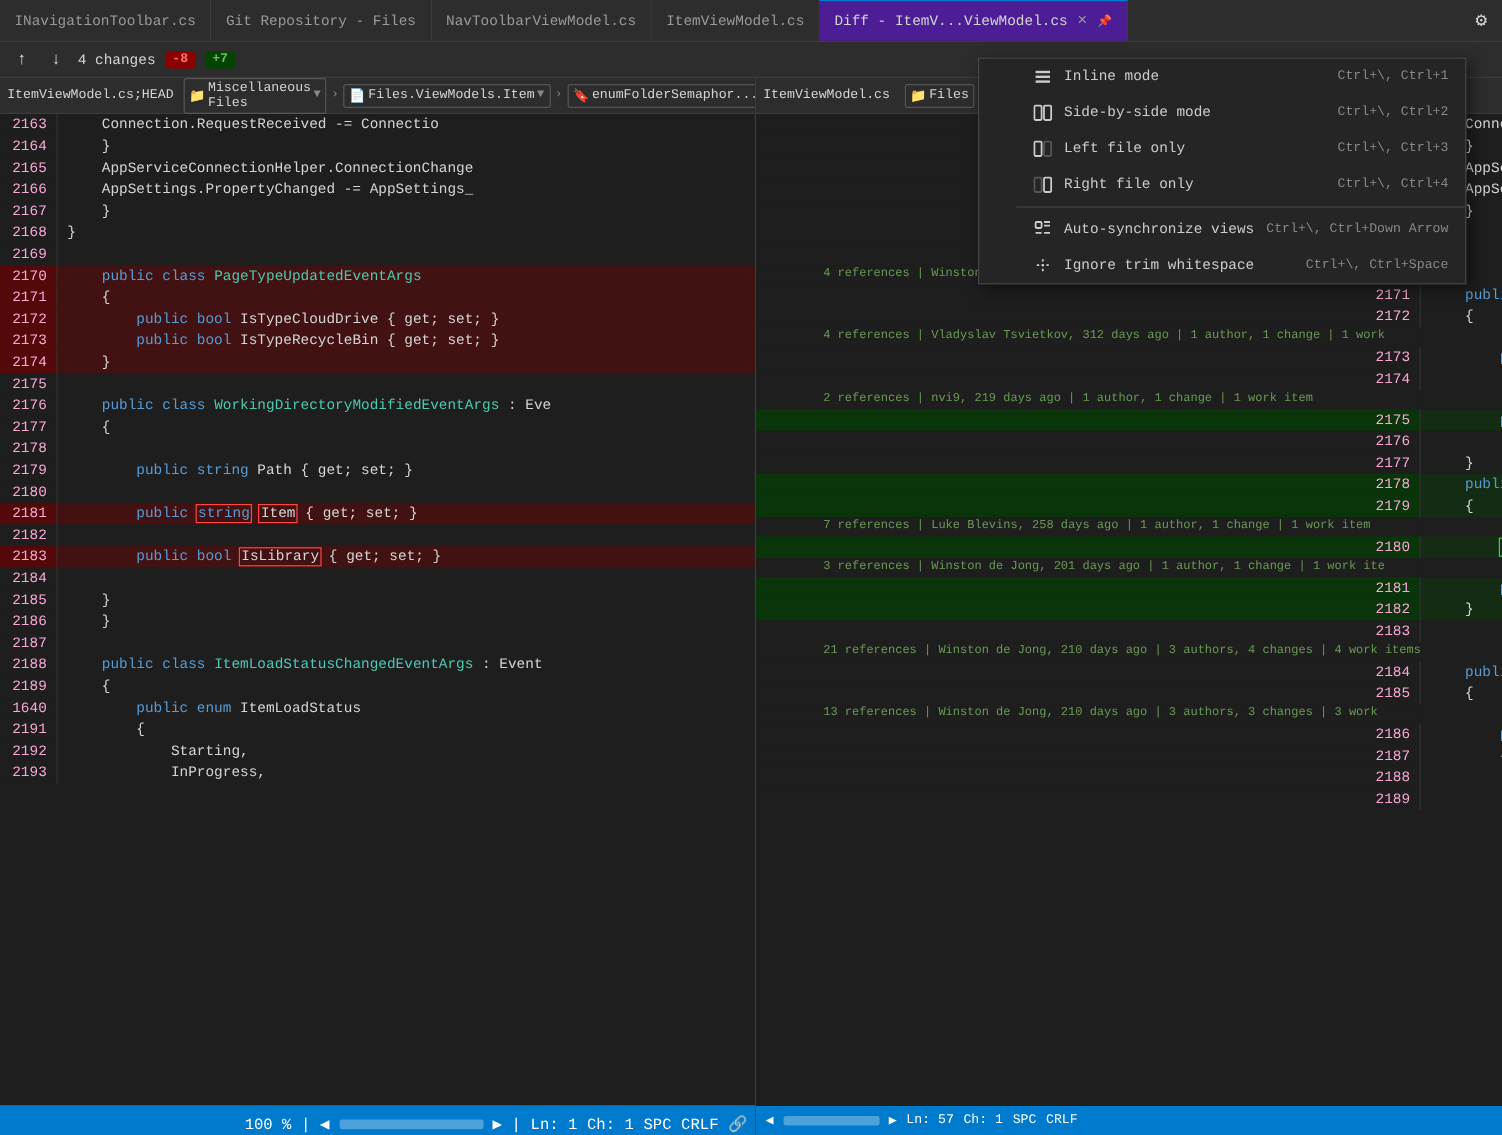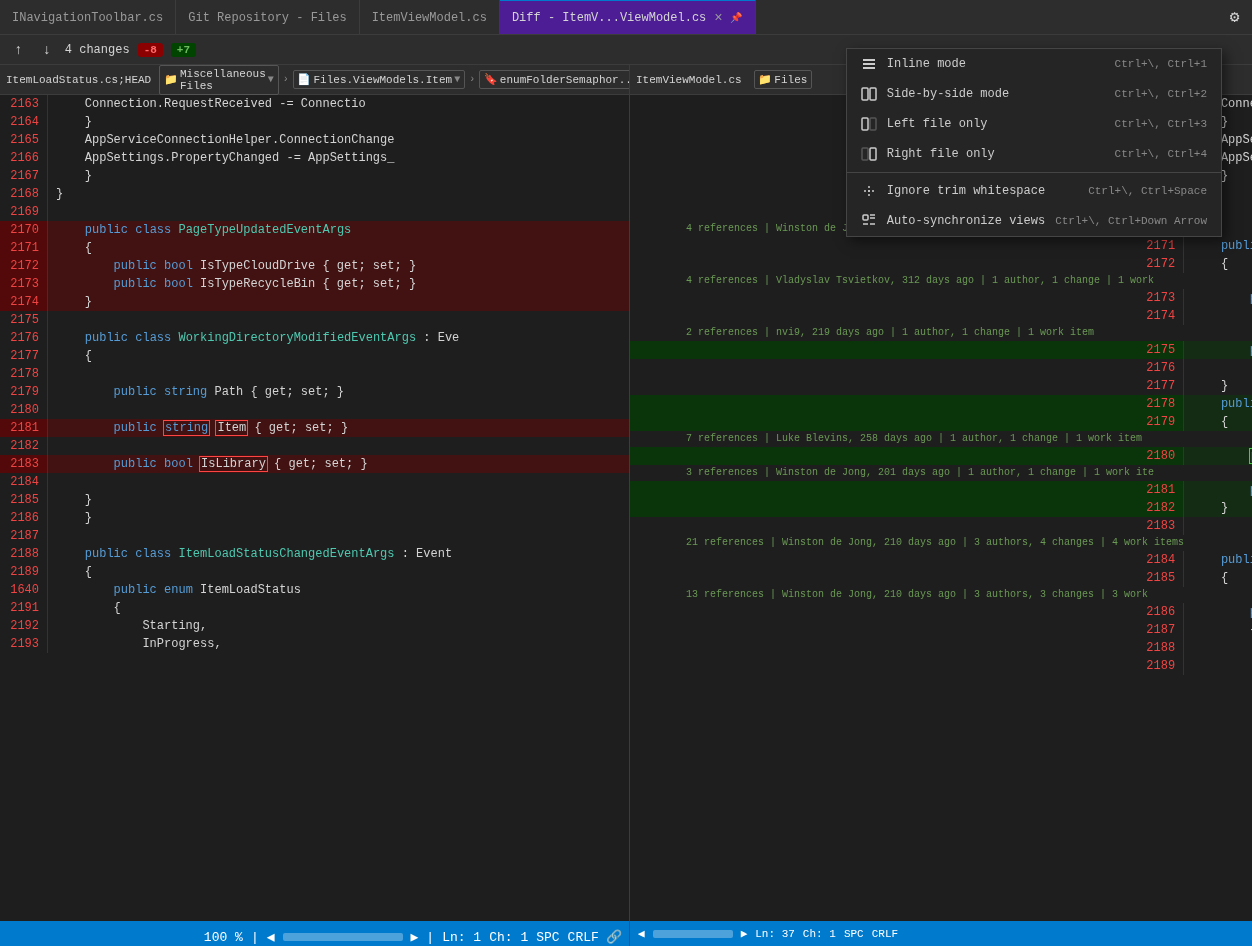--- a/index.html
+++ b/index.html
@@ -149,21 +149,21 @@
       width: 100%;
     }
     .code-line {
       display: table-row;
     }
     .line-num {
       display: table-cell;
       width: 48px;
       padding: 0 8px 0 4px;
       text-align: right;
-      color: #ef4444;
+      color: #f9a8d4;
       user-select: none;
       background: #1e1e1e;
       border-right: 1px solid #333;
       font-size: 12px;
       line-height: 18px;
       white-space: nowrap;
     }
     .line-content {
       display: table-cell;
       padding: 0 4px 0 8px;
@@ -195,20 +195,21 @@
     
     .context-menu {
       position: fixed;
       top: 48px;
       right: 30px;
       background: #252526;
       border: 1px solid #454545;
       box-shadow: 4px 4px 12px rgba(0,0,0,0.5);
       z-index: 1000;
       min-width: 320px;
+      padding-left: 31px;
     }
     .menu-item {
       display: flex;
       align-items: center;
       padding: 7px 14px;
       cursor: pointer;
       gap: 10px;
       color: #cccccc;
       font-size: 12px;
     }
@@ -280,20 +281,23 @@
 <body>
 
 <div class="tab-bar">
   <div class="tab">
     <span>INavigationToolbar.cs</span>
   </div>
   <div class="tab">
     <span>Git Repository - Files</span>
   </div>
   <div class="tab">
+    <span>NavToolbarViewModel.cs</span>
+  </div>
+  <div class="tab">
     <span>ItemViewModel.cs</span>
   </div>
   <div class="tab active" style="background:#4c1d95; color:#d4d4d4;">
     <span>Diff - ItemV...ViewModel.cs</span>
     <span class="close-btn">×</span>
     <span style="font-size:10px;color:#888;">📌</span>
   </div>
   <div class="tab-spacer"></div>
   <div class="settings-btn">⚙</div>
 </div>
@@ -303,21 +307,21 @@
   <span class="toolbar-btn">↓</span>
   <span class="changes-label">4 changes</span>
   <span class="badge-red">-8</span>
   <span class="badge-green">+7</span>
 </div>
 
 <div class="main-content">
 
   <div class="left-pane">
     <div class="pane-header">
-      <span style="margin-right:4px;">ItemLoadStatus.cs;HEAD</span>
+      <span style="margin-right:4px;">ItemViewModel.cs;HEAD</span>
       <div class="breadcrumb-item">
         <span>📁</span>
         <span>Miscellaneous Files</span>
         <span class="breadcrumb-arrow">▼</span>
       </div>
       <span class="breadcrumb-arrow">›</span>
       <div class="breadcrumb-item">
         <span>📄</span>
         <span>Files.ViewModels.Item</span>
         <span class="breadcrumb-arrow">▼</span>
@@ -616,21 +620,21 @@
     <span>Ch: 1</span>
     <span>SPC</span>
     <span>CRLF</span>
     <span>🔗</span>
   </div>
 
   <div style="flex:1;display:flex;align-items:center;background:#007acc;padding:0 8px;gap:8px;font-size:11px;color:#fff;">
     <span>◀</span>
     <span style="width:80px;height:8px;background:rgba(255,255,255,0.3);display:inline-block;border-radius:2px;"></span>
     <span>▶</span>
-    <span>Ln: 37</span>
+    <span>Ln: 57</span>
     <span>Ch: 1</span>
     <span>SPC</span>
     <span>CRLF</span>
   </div>
 </div>
 
 <div class="context-menu">
   <div class="menu-item">
     <span class="menu-icon">
       <svg width="16" height="16" viewBox="0 0 16 16">
@@ -666,36 +670,36 @@
     <span class="menu-icon">
       <svg width="16" height="16" viewBox="0 0 16 16">
           <rect x="1" y="2" width="6" height="12" rx="1" fill="none" stroke="#555" stroke-width="1.5"></rect>
           <rect x="9" y="2" width="6" height="12" rx="1" fill="none" stroke="#ccc" stroke-width="1.5"></rect>
         </svg>
     </span>
     <span class="menu-label">Right file only</span>
     <span class="menu-shortcut">Ctrl+\, Ctrl+4</span>
   </div>
   <div class="menu-separator"></div>
-  <div class="menu-item">
-    <span class="menu-icon">
-      <svg width="16" height="16" viewBox="0 0 16 16">
-          <line x1="3" y1="8" x2="13" y2="8" stroke="#ccc" stroke-width="1.5" stroke-dasharray="2,2"></line>
-          <line x1="8" y1="3" x2="8" y2="13" stroke="#ccc" stroke-width="1.5" stroke-dasharray="2,2"></line>
-        </svg>
-    </span>
-    <span class="menu-label">Ignore trim whitespace</span>
-    <span class="menu-shortcut">Ctrl+\, Ctrl+Space</span>
-  </div>
   <div class="menu-item">
     <span class="menu-icon">
       <svg width="16" height="16" viewBox="0 0 16 16">
           <rect x="2" y="2" width="5" height="5" rx="1" fill="none" stroke="#ccc" stroke-width="1.5"></rect>
           <line x1="9" y1="2" x2="14" y2="2" stroke="#ccc" stroke-width="1.5"></line>
           <line x1="9" y1="5" x2="14" y2="5" stroke="#ccc" stroke-width="1.5"></line>
           <line x1="2" y1="11" x2="7" y2="11" stroke="#ccc" stroke-width="1.5"></line>
           <line x1="9" y1="11" x2="14" y2="11" stroke="#ccc" stroke-width="1.5"></line>
         </svg>
     </span>
     <span class="menu-label">Auto-synchronize views</span>
     <span class="menu-shortcut">Ctrl+\, Ctrl+Down Arrow</span>
   </div>
+  <div class="menu-item">
+    <span class="menu-icon">
+      <svg width="16" height="16" viewBox="0 0 16 16">
+          <line x1="3" y1="8" x2="13" y2="8" stroke="#ccc" stroke-width="1.5" stroke-dasharray="2,2"></line>
+          <line x1="8" y1="3" x2="8" y2="13" stroke="#ccc" stroke-width="1.5" stroke-dasharray="2,2"></line>
+        </svg>
+    </span>
+    <span class="menu-label">Ignore trim whitespace</span>
+    <span class="menu-shortcut">Ctrl+\, Ctrl+Space</span>
+  </div>
 </div>
 
 </body></html>

